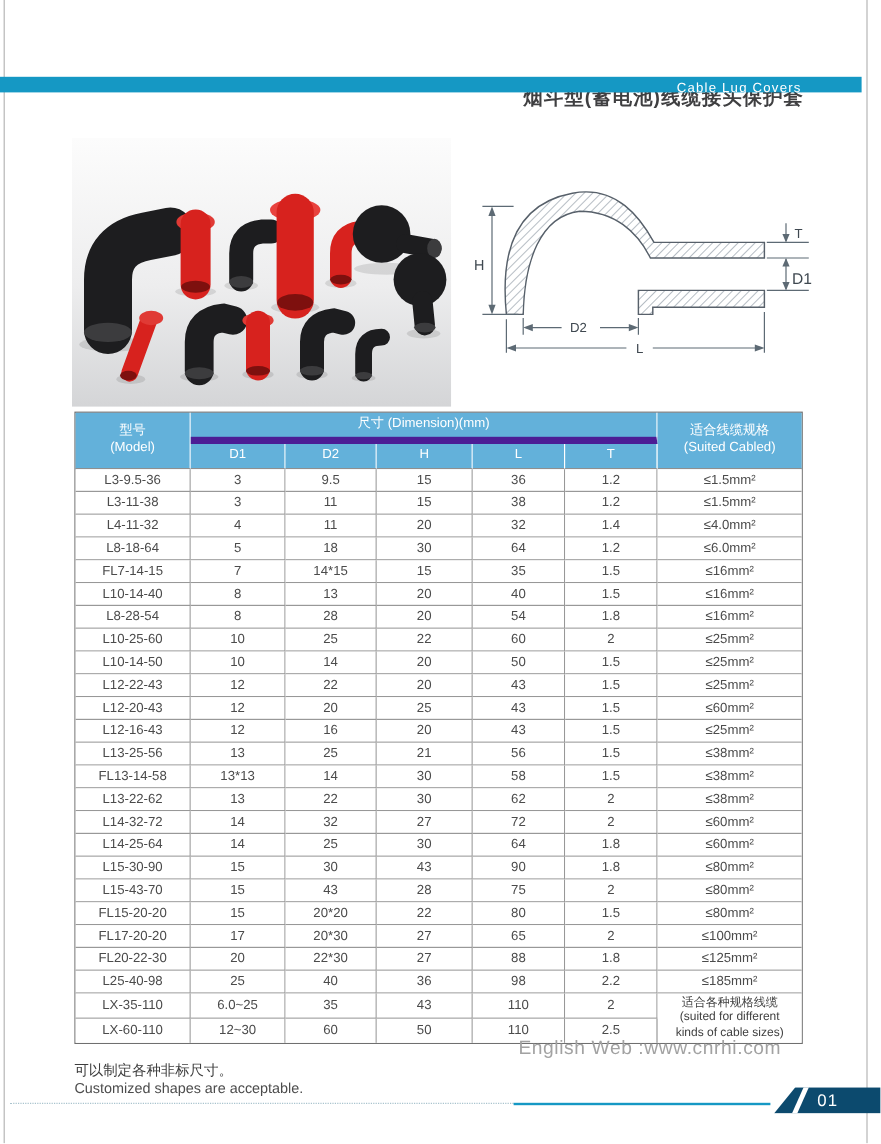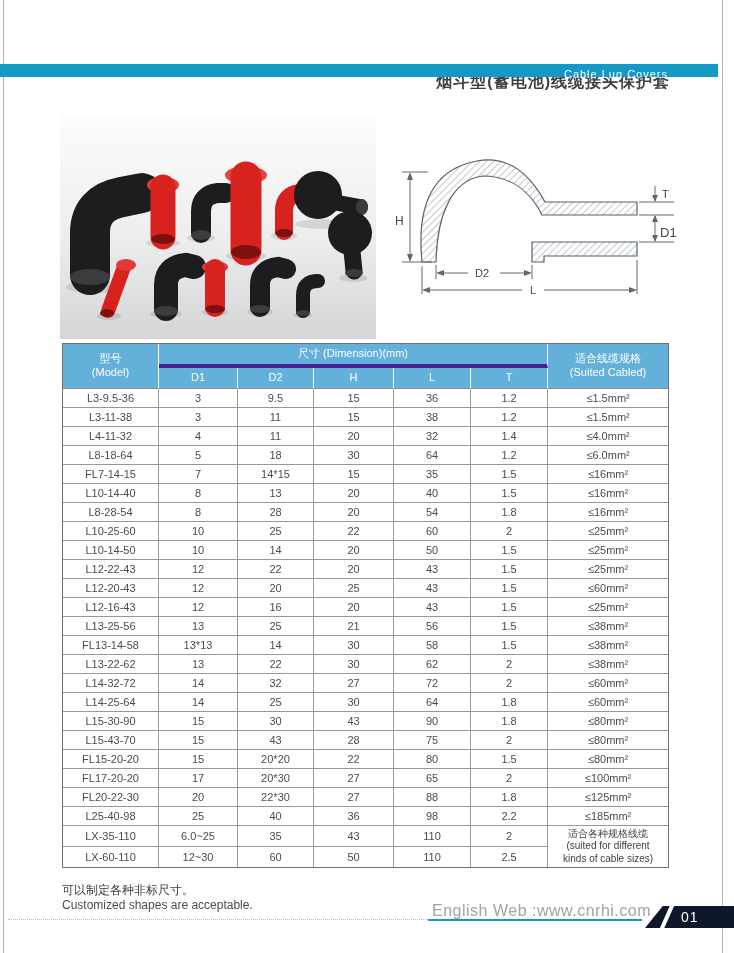--- a/index.html
+++ b/index.html
@@ -30,21 +30,21 @@
   .diagram text { font-family:"Liberation Sans","DejaVu Sans",sans-serif; fill:#3f4850; }
 
   
   .table-wrap { position:absolute; left:62px; top:343px; width:606px; }
   table.spec {
     border-collapse:separate; border-spacing:0; table-layout:fixed; width:605px;
     border:1px solid #6f6f6f; font-size:11px; color:#4b4b4b;
   }
   table.spec thead td {
     background:#63b1da; color:#ffffff; text-align:center; vertical-align:middle;
-    border-right:1px solid #ffffff; border-bottom:4px solid #4c1d95;
+    border-right:1px solid #ffffff; border-bottom:6px solid #4c1d95;
     height:20px; padding:0; line-height:1.2; font-size:11px;
   }
   table.spec thead td.head-model, table.spec thead td.head-suited {
     border-bottom:1px solid #8f8f8f; line-height:1.25;
   }
   table.spec thead td.head-suited { border-right:none; }
   table.spec thead tr.subhead td { border-bottom:1px solid #8f8f8f; }
   table.spec tbody td {
     text-align:center; vertical-align:middle; height:18px; padding:0;
     border-right:1px solid #989898; border-bottom:1px solid #989898; background:#ffffff;
@@ -55,26 +55,26 @@
   table.spec tbody td.merged { border-bottom:none; font-size:10px; line-height:1.25; color:#3f3f3f; }
 
   
   .note { margin-top:15px; }
   .note div { font-size:12px; color:#3c3c3c; line-height:1.25; }
   .note .en { color:#4c4c4c; }
 
   
   .footer-dotted { position:absolute; left:8px; top:919px; width:420px; border-top:1px dotted #a9c3cd; }
   .footer-web {
-    position:absolute; left:432px; top:902px; width:210px; font-size:16px; color:#a2a2a2;
+    position:absolute; left:432px; top:865px; width:210px; font-size:16px; color:#a2a2a2;
     letter-spacing:0.5px; white-space:nowrap;
   }
   .footer-rule { position:absolute; left:428px; top:919px; width:214px; height:2px; background:#1598c4; }
   .footer-banner {
-    position:absolute; left:645px; top:906px; width:89px; height:22px; background:#0f172a;
+    position:absolute; left:645px; top:906px; width:89px; height:22px; background:#0c4a6e;
     -webkit-clip-path:polygon(20% 0, 100% 0, 100% 100%, 0% 100%);
     clip-path:polygon(20% 0, 100% 0, 100% 100%, 0% 100%);
   }
   .footer-banner .slash {
     position:absolute; left:20px; top:-3px; width:4px; height:28px; background:#ffffff;
     transform:rotate(24deg);
   }
   .footer-banner .pagenum {
     position:absolute; left:36px; top:3px; font-size:14px; color:#ffffff; letter-spacing:1px;
   }

